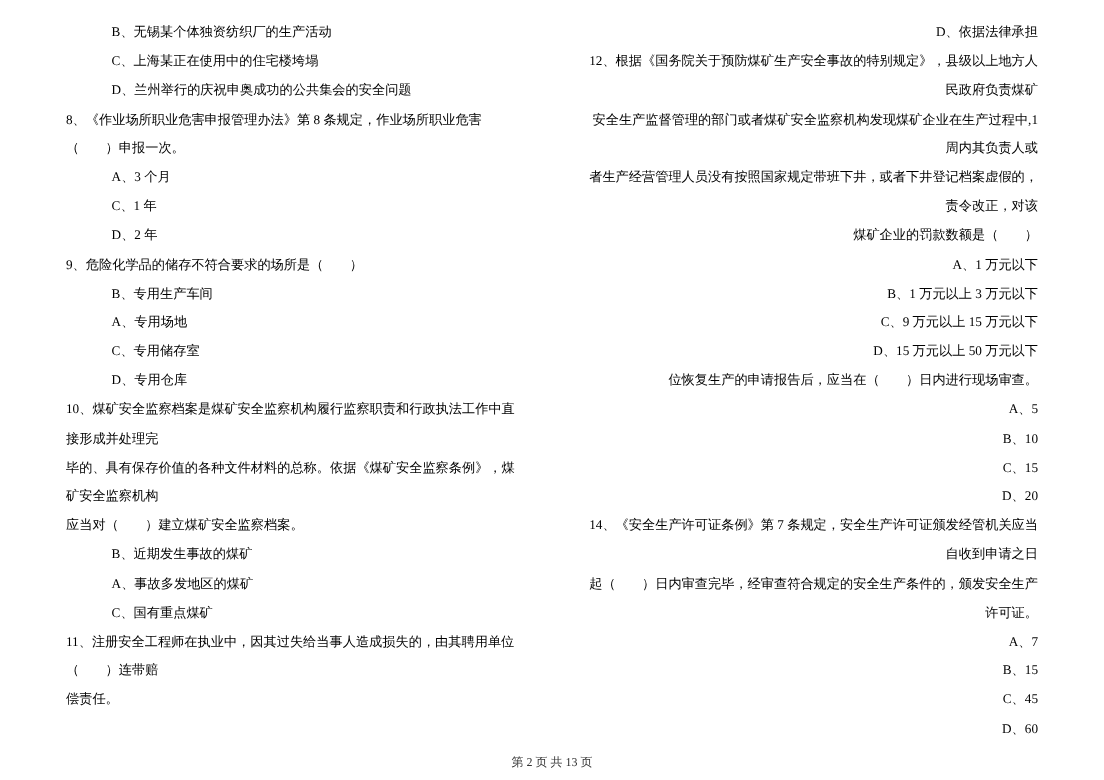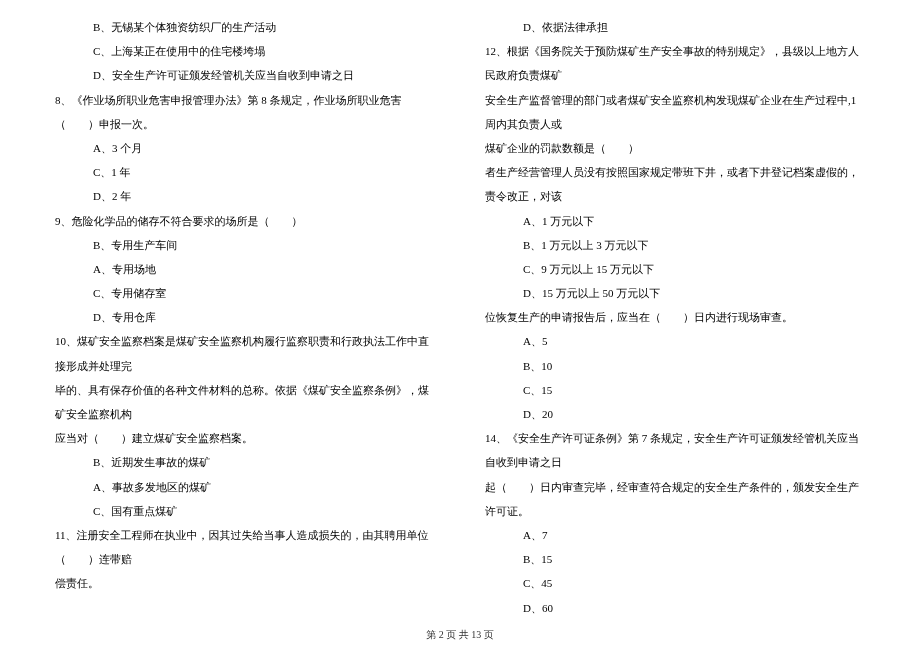--- a/index.html
+++ b/index.html
@@ -26,20 +26,21 @@
     .column {
       width: 50%;
       padding: 0 15px;
       line-height: 2.2;
     }
     .column-left {
       padding-right: 25px;
     }
     .column-right {
       padding-left: 25px;
+      text-align: right;
     }
     .option {
       padding-left: 38px;
     }
     .question {
       padding-left: 0;
     }
     .question-cont {
       padding-left: 0;
     }
@@ -52,21 +53,21 @@
       color: #333;
     }
   </style>
 </head>
 <body>
 
 <div class="page-container">
   <div class="column column-left">
     <div class="option">B、无锡某个体独资纺织厂的生产活动</div>
     <div class="option">C、上海某正在使用中的住宅楼垮塌</div>
-    <div class="option">D、安全生产许可证颁发经管机关应当自收到申请之日</div>
+    <div class="option">D、兰州举行的庆祝申奥成功的公共集会的安全问题</div>
     <div class="question">8、《作业场所职业危害申报管理办法》第 8 条规定，作业场所职业危害（　　）申报一次。</div>
     <div class="option">A、3 个月</div>
     <div class="option">C、1 年</div>
     <div class="option">D、2 年</div>
     <div class="question">9、危险化学品的储存不符合要求的场所是（　　）</div>
     <div class="option">B、专用生产车间</div>
     <div class="option">A、专用场地</div>
     <div class="option">C、专用储存室</div>
     <div class="option">D、专用仓库</div>
     <div class="question">10、煤矿安全监察档案是煤矿安全监察机构履行监察职责和行政执法工作中直接形成并处理完</div>
@@ -77,22 +78,22 @@
     <div class="option">C、国有重点煤矿</div>
     <div class="question">11、注册安全工程师在执业中，因其过失给当事人造成损失的，由其聘用单位（　　）连带赔</div>
     <div class="question-cont">偿责任。</div>
 
   </div>
 
   <div class="column column-right">
     <div class="option">D、依据法律承担</div>
     <div class="question">12、根据《国务院关于预防煤矿生产安全事故的特别规定》，县级以上地方人民政府负责煤矿</div>
     <div class="question-cont">安全生产监督管理的部门或者煤矿安全监察机构发现煤矿企业在生产过程中,1 周内其负责人或</div>
+    <div class="question-cont">者生产经营管理人员没有按照国家规定带班下井，或者下井登记档案虚假的，责令改正，对该</div>
     <div class="question-cont">煤矿企业的罚款数额是（　　）</div>
-    <div class="question-cont">者生产经营管理人员没有按照国家规定带班下井，或者下井登记档案虚假的，责令改正，对该</div>
     <div class="option">A、1 万元以下</div>
     <div class="option">B、1 万元以上 3 万元以下</div>
     <div class="option">C、9 万元以上 15 万元以下</div>
     <div class="option">D、15 万元以上 50 万元以下</div>
     <div class="question-cont">位恢复生产的申请报告后，应当在（　　）日内进行现场审查。</div>
     <div class="option">A、5</div>
     <div class="option">B、10</div>
     <div class="option">C、15</div>
     <div class="option">D、20</div>
     <div class="question">14、《安全生产许可证条例》第 7 条规定，安全生产许可证颁发经管机关应当自收到申请之日</div>

